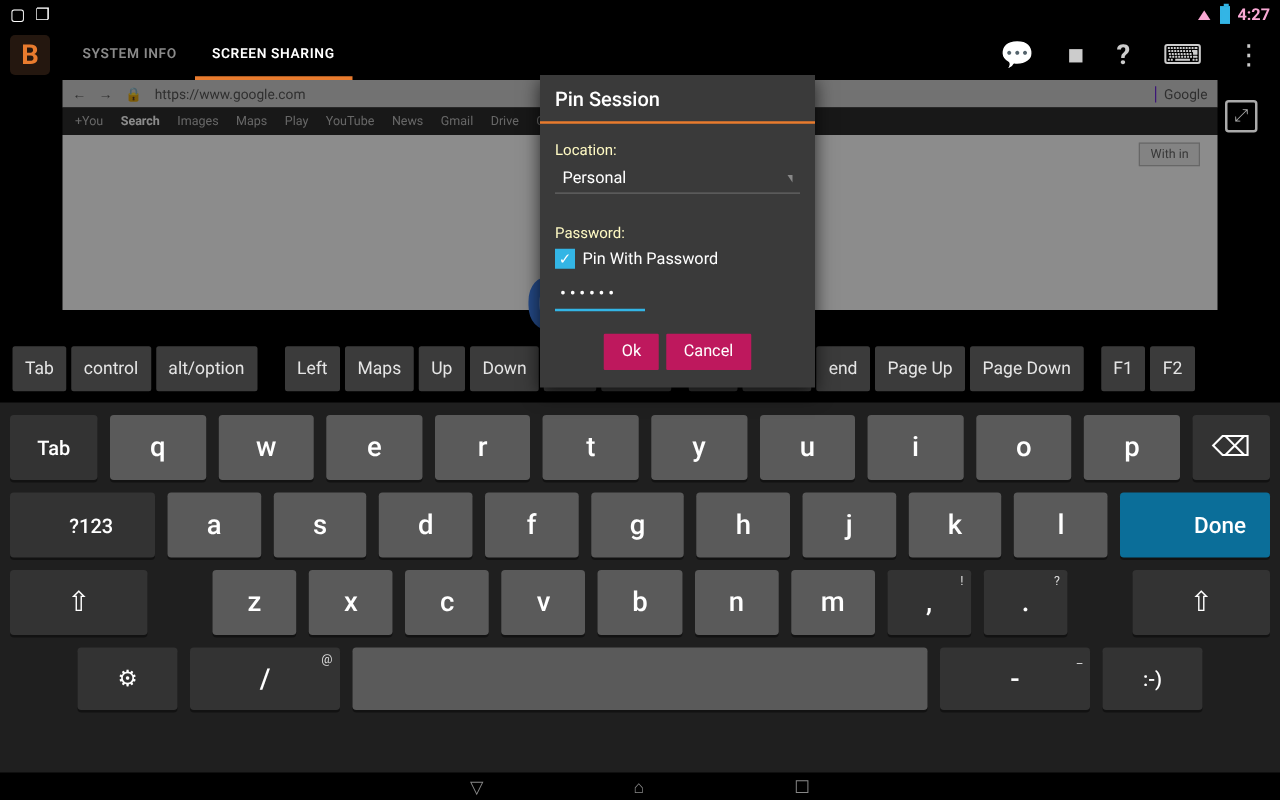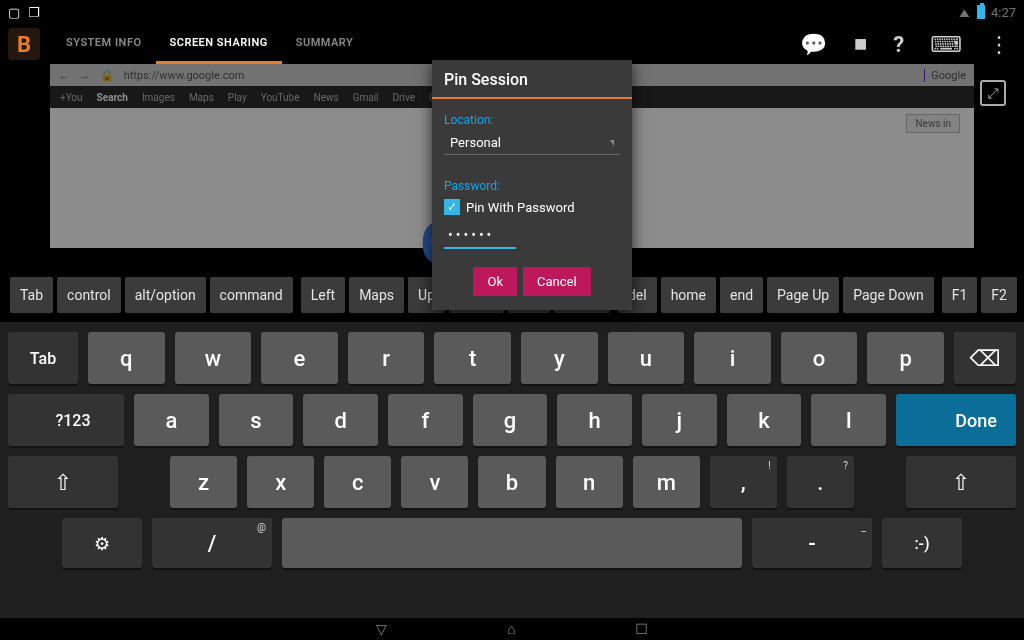--- a/index.html
+++ b/index.html
@@ -1,21 +1,21 @@
 <!DOCTYPE html>
 <html><head>
 <meta charset="utf-8">
 <style>
   * { margin:0; padding:0; box-sizing:border-box; font-family: Roboto, Arial, sans-serif; }
   body { background:#000; width:1024px; height:640px; overflow:hidden; position:relative; color:#fff; }
 
   
   .status-bar { height:24px; display:flex; justify-content:space-between; align-items:center; padding:0 8px; font-size:13px; color:#fff; }
   .status-left { display:flex; gap:8px; }
-  .status-right { display:flex; gap:6px; align-items:center; color:#737373; }
+  .status-right { display:flex; gap:6px; align-items:center; color:#f9a8d4;font-weight:bold; }
   .wifi::before { content:"▲"; transform:scaleX(1.3); display:inline-block; }
   .battery { width:8px; height:14px; border:1px solid #33b5e5; background:#33b5e5; position:relative; }
   .battery::after { content:""; position:absolute; top:-3px; left:2px; width:4px; height:2px; background:#33b5e5; }
 
   
   .app-header { height:40px; display:flex; align-items:center; background:#000; }
   .app-logo { width:32px; height:32px; margin:0 12px 0 8px; background:#24170f; border-radius:4px; display:flex; align-items:center; justify-content:center; color:#e87b2e; font-size:22px; font-weight:bold; }
   .tabs { display:flex; height:40px; }
   .tab { padding:0 14px; font-size:11px; font-weight:600; letter-spacing:.5px; color:#8a8a8a; display:flex; align-items:center; border-bottom:3px solid transparent; cursor:pointer; }
   .tab.active { color:#fff; border-bottom-color:#e87b2e; }
@@ -24,25 +24,25 @@
 
   
   .browser-wrap { position:absolute; top:64px; left:0; right:0; height:220px; filter:brightness(.55); }
   .browser-chrome { margin:0 50px; background:#d0d0d0; height:22px; display:flex; align-items:center; gap:10px; padding:0 8px; font-size:11px; color:#555; }
   .google-bar { margin:0 50px; background:#2b2b2b; height:22px; display:flex; align-items:center; gap:14px; padding:0 10px; font-size:10px; color:#bbb; }
   .google-bar span.active { color:#fff; font-weight:bold; }
   .google-body { margin:0 50px; background:#fff; height:140px; position:relative; }
   .expand-icon { position:absolute; top:80px; right:18px; width:26px; height:26px; border:2px solid #aaa; border-radius:3px; display:flex; align-items:center; justify-content:center; color:#aaa; font-size:14px; }
 
   
-  .dialog { position:absolute; top:60px; left:432px; width:200px; background:#3a3a3a; box-shadow:0 4px 14px rgba(0,0,0,.7); z-index:10; }
+  .dialog { position:absolute; top:60px; left:432px; width:220px; background:#3a3a3a; box-shadow:0 4px 14px rgba(0,0,0,.7); z-index:10; }
   .dialog-title { padding:10px 12px 8px; font-size:16px; font-weight:500; color:#fff; }
   .dialog-sep { height:2px; background:#e87b2e; }
   .dialog-body { padding:10px 12px 6px; font-size:13px; color:#ccc; }
-  .field-label { font-size:12px; color:#0ea5e9; margin-top:4px; }
+  .field-label { font-size:12px; color:#fef9c3; margin-top:4px; }
   .spinner { margin:4px 0 24px; padding:4px 6px; border-bottom:1px solid #666; display:flex; justify-content:space-between; align-items:center; color:#fff; font-size:13px; }
   .spinner::after { content:""; width:0; height:0; border-top:6px solid #888; border-left:4px solid transparent; }
   .check-row { display:flex; align-items:center; gap:6px; margin:6px 0 8px; color:#fff; font-size:13px; }
   .check { width:16px; height:16px; background:#33b5e5; display:flex; align-items:center; justify-content:center; font-size:12px; color:#fff; }
   .pw-input { height:26px; border:none; border-bottom:2px solid #33b5e5; background:transparent; color:#fff; width:72px; padding:0 4px; letter-spacing:3px; font-size:14px; }
   .dialog-buttons { display:flex; justify-content:center; gap:6px; padding:12px 10px 14px; }
   .dlg-btn { background:#be185d; color:#fff; border:none; padding:7px 14px; font-size:13px; cursor:pointer; border-radius:1px; }
 
   
   .fn-row { position:absolute; top:277px; left:0; right:0; height:36px; display:flex; gap:4px; padding:0 10px; }
@@ -81,21 +81,20 @@
     <span class="battery"></span>
     <span>4:27</span>
   </div>
 </div>
 
 <div class="app-header">
   <div class="app-logo">B</div>
   <div class="tabs">
     <div class="tab">SYSTEM INFO</div>
     <div class="tab active">SCREEN SHARING</div>
-    <div class="tab">SUMMARY</div>
   </div>
   <div class="header-right">
     <span class="hicon">💬</span>
     <span class="hicon">■</span>
     <span class="hicon" style="font-weight:bold;">?</span>
     <span class="hicon">⌨</span>
     <span class="hicon">⋮</span>
   </div>
 </div>
 
@@ -114,21 +113,21 @@
     <span>Maps</span>
     <span>Play</span>
     <span>YouTube</span>
     <span>News</span>
     <span>Gmail</span>
     <span>Drive</span>
     <span>Calendar</span>
   </div>
   <div class="google-body">
     <div style="position:absolute;left:370px;top:100px;font-size:60px;font-weight:bold;"><span style="color:#4285F4">G</span></div>
-    <div style="position:absolute;right:14px;top:6px;font-size:10px;color:#666;border:1px solid #bbb;padding:3px 8px;background:#eee;">News in</div>
+    <div style="position:absolute;right:14px;top:6px;font-size:10px;color:#666;border:1px solid #bbb;padding:3px 8px;background:#eee;">With in</div>
   </div>
 </div>
 <div class="expand-icon">⤢</div>
 
 <div class="dialog">
   <div class="dialog-title">Pin Session</div>
   <div class="dialog-sep"></div>
   <div class="dialog-body">
     <div class="field-label">Location:</div>
     <div class="spinner">
@@ -144,21 +143,20 @@
   <div class="dialog-buttons">
     <button class="dlg-btn">Ok</button>
     <button class="dlg-btn">Cancel</button>
   </div>
 </div>
 
 <div class="fn-row">
   <div class="fn-key">Tab</div>
   <div class="fn-key">control</div>
   <div class="fn-key">alt/option</div>
-  <div class="fn-key">command</div>
   <div style="width:14px"></div>
   <div class="fn-key">Left</div>
   <div class="fn-key">Maps</div>
   <div class="fn-key">Up</div>
   <div class="fn-key">Down</div>
   <div class="fn-key">esc</div>
   <div class="fn-key">insert</div>
   <div style="width:6px"></div>
   <div class="fn-key">del</div>
   <div class="fn-key">home</div>

